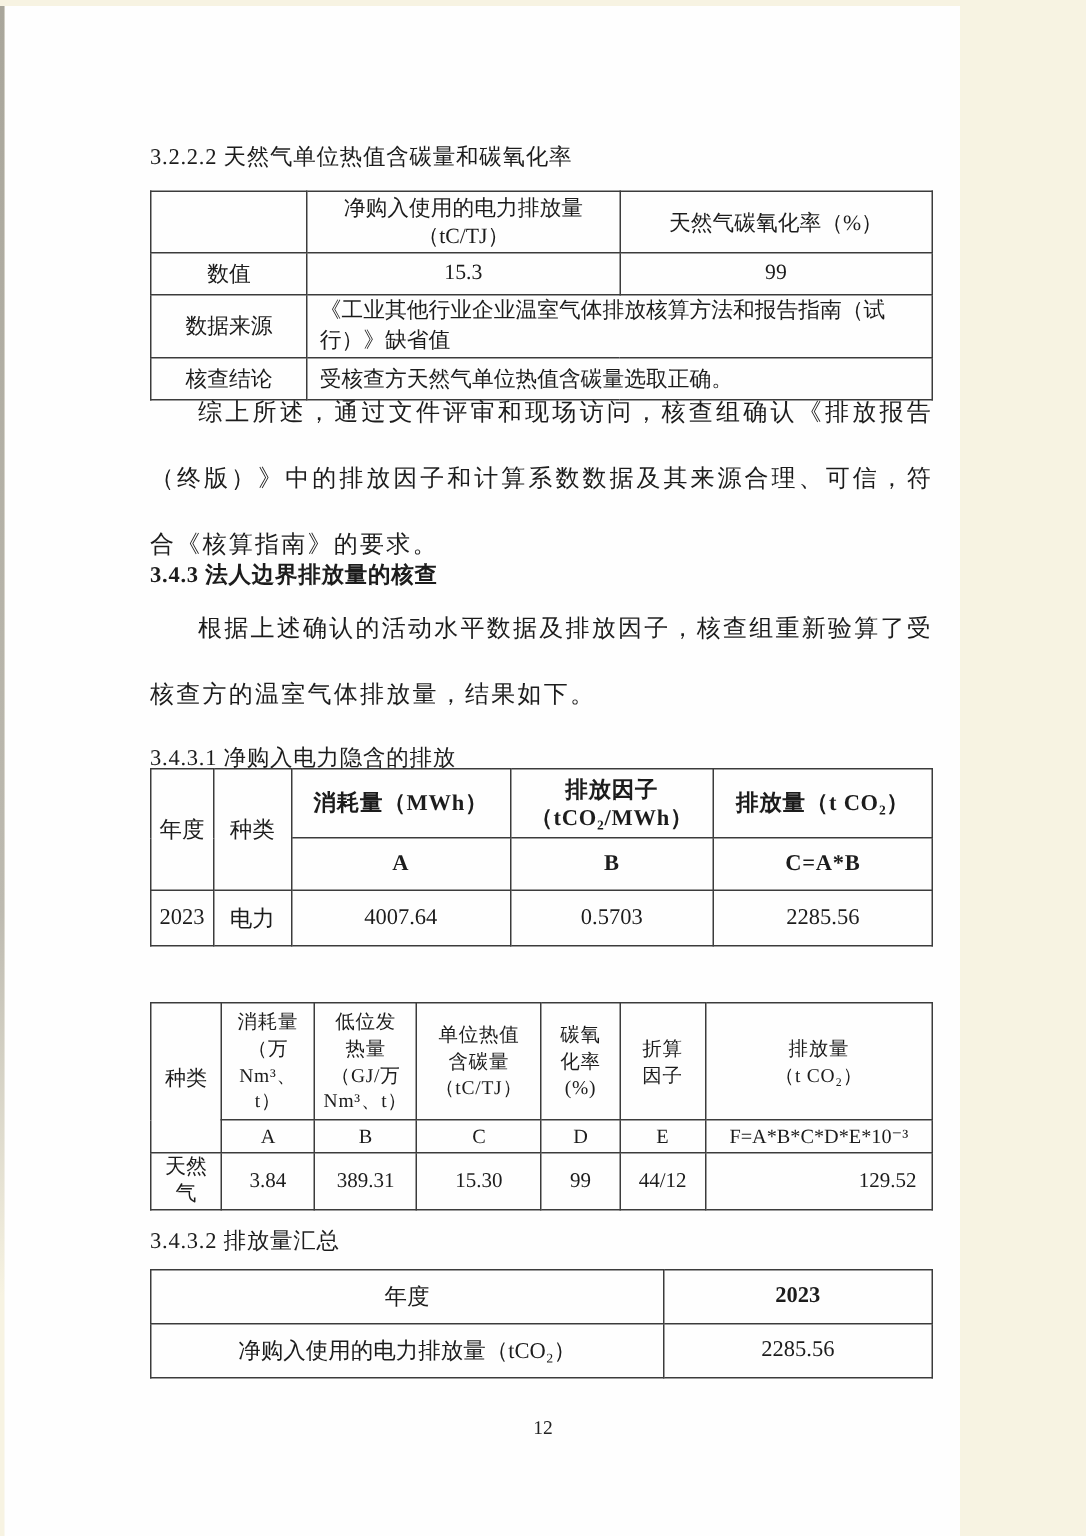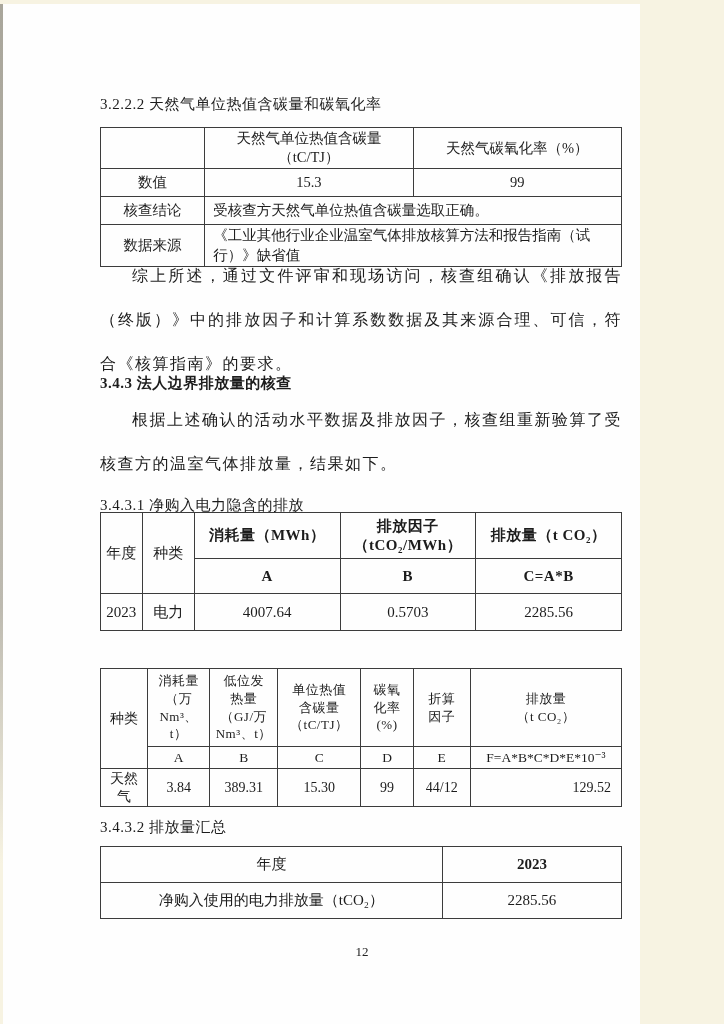--- a/index.html
+++ b/index.html
@@ -93,35 +93,35 @@
   <div class="content" style="left:100px; top:127px; width:522px;">
     <table class="tbl-carbon">
       <colgroup>
           <col style="width:20%">
           <col style="width:40%">
           <col style="width:40%">
         </colgroup>
       <tbody>
           <tr style="height:30px;">
         <td></td>
-        <td>天然气单位热值含碳量（tC/TJ）</td>
+        <td>净购入使用的电力排放量（tC/TJ）</td>
         <td>天然气碳氧化率（%）</td>
       </tr>
       <tr style="height:28px;">
         <td>数值</td>
         <td>15.3</td>
         <td>99</td>
       </tr>
+      <tr style="height:38px;">
+        <td>数据来源</td>
+        <td colspan="2" class="t-left src">《工业其他行业企业温室气体排放核算方法和报告指南（试行）》缺省值</td>
+      </tr>
       <tr style="height:28px;">
         <td>核查结论</td>
         <td colspan="2" class="t-left">受核查方天然气单位热值含碳量选取正确。</td>
-      </tr>
-      <tr style="height:38px;">
-        <td>数据来源</td>
-        <td colspan="2" class="t-left src">《工业其他行业企业温室气体排放核算方法和报告指南（试行）》缺省值</td>
       </tr>
     </tbody>
       </table>
   </div>
 
   <div class="content para" style="left:100px; top:254px; width:522px;">综上所述，通过文件评审和现场访问，核查组确认《排放报告（终版）》中的排放因子和计算系数数据及其来源合理、可信，符合《核算指南》的要求。</div>
 
   <div class="content h-num h-bold" style="left:100px; top:374px; width:524px; font-size:15px;">3.4.3 法人边界排放量的核查</div>
 
   <div class="content para" style="left:100px; top:398px; width:522px;">根据上述确认的活动水平数据及排放因子，核查组重新验算了受核查方的温室气体排放量，结果如下。</div>

